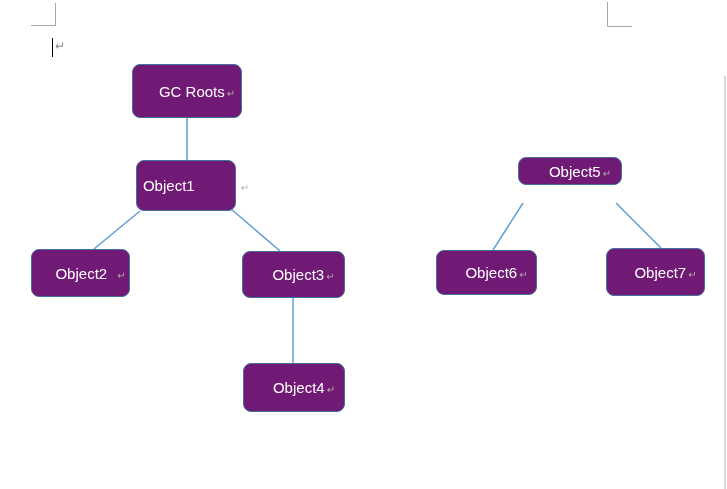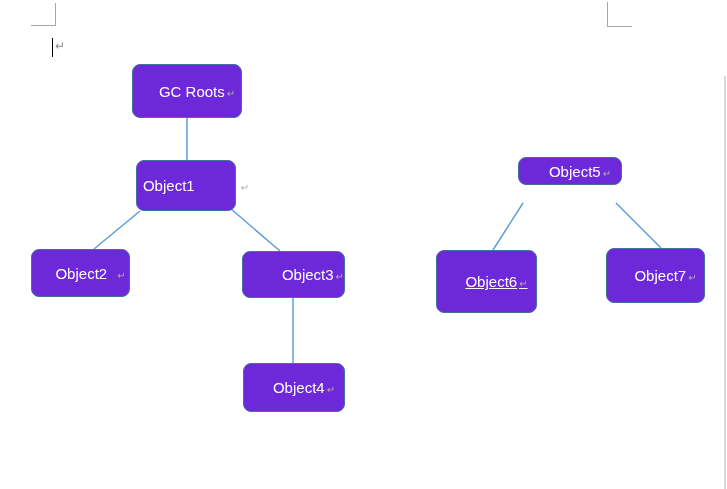--- a/index.html
+++ b/index.html
@@ -56,46 +56,46 @@
   
   svg.edges {
     position: absolute;
     left: 0; top: 0;
     width: 727px; height: 489px;
     pointer-events: none;
   }
   
   .node {
     position: absolute;
-    background: #6d28d9;
+    background: #701a75;
     border: 1.4px solid #41719c;
     border-radius: 8px;
     box-sizing: border-box;
     display: flex;
     align-items: center;
     justify-content: center;
     color: #ffffff;
     font-size: 15px;
     cursor: default;
     padding-left: 20px;
   }
   .node .end-mark {
     color: #b5aca4;
     font-size: 10px;
     margin-left: 2px;
     margin-top: 4px;
   }
   .n-gcroots { left: 132px; top: 64px;  width: 110px; height: 54px; }
   .n-object1 { left: 136px; top: 160px; width: 100px; height: 51px; gap: 44px; }
   .n-object2 { left: 31px;  top: 249px; width: 99px;  height: 48px; gap: 8px; }
-  .n-object3 { left: 242px; top: 251px; width: 103px; height: 47px; justify-content: flex-end; }
+  .n-object3 { left: 242px; top: 251px; width: 103px; height: 47px; }
   .n-object4 { left: 243px; top: 363px; width: 102px; height: 49px; }
   .n-object5 { left: 518px; top: 157px; width: 104px; height: 28px; }
-  .n-object6 { left: 436px; top: 250px; width: 101px; height: 63px; text-decoration: underline; }
-  .n-object7 { left: 606px; top: 248px; width: 99px;  height: 55px; }
+  .n-object6 { left: 436px; top: 250px; width: 101px; height: 45px; }
+  .n-object7 { left: 606px; top: 248px; width: 99px;  height: 48px; }
 </style>
 </head>
 <body>
 
 <div id="stage">
 
   <div class="crop-mark tl"></div>
   <div class="crop-mark tr"></div>
 
   <div class="caret"></div>

